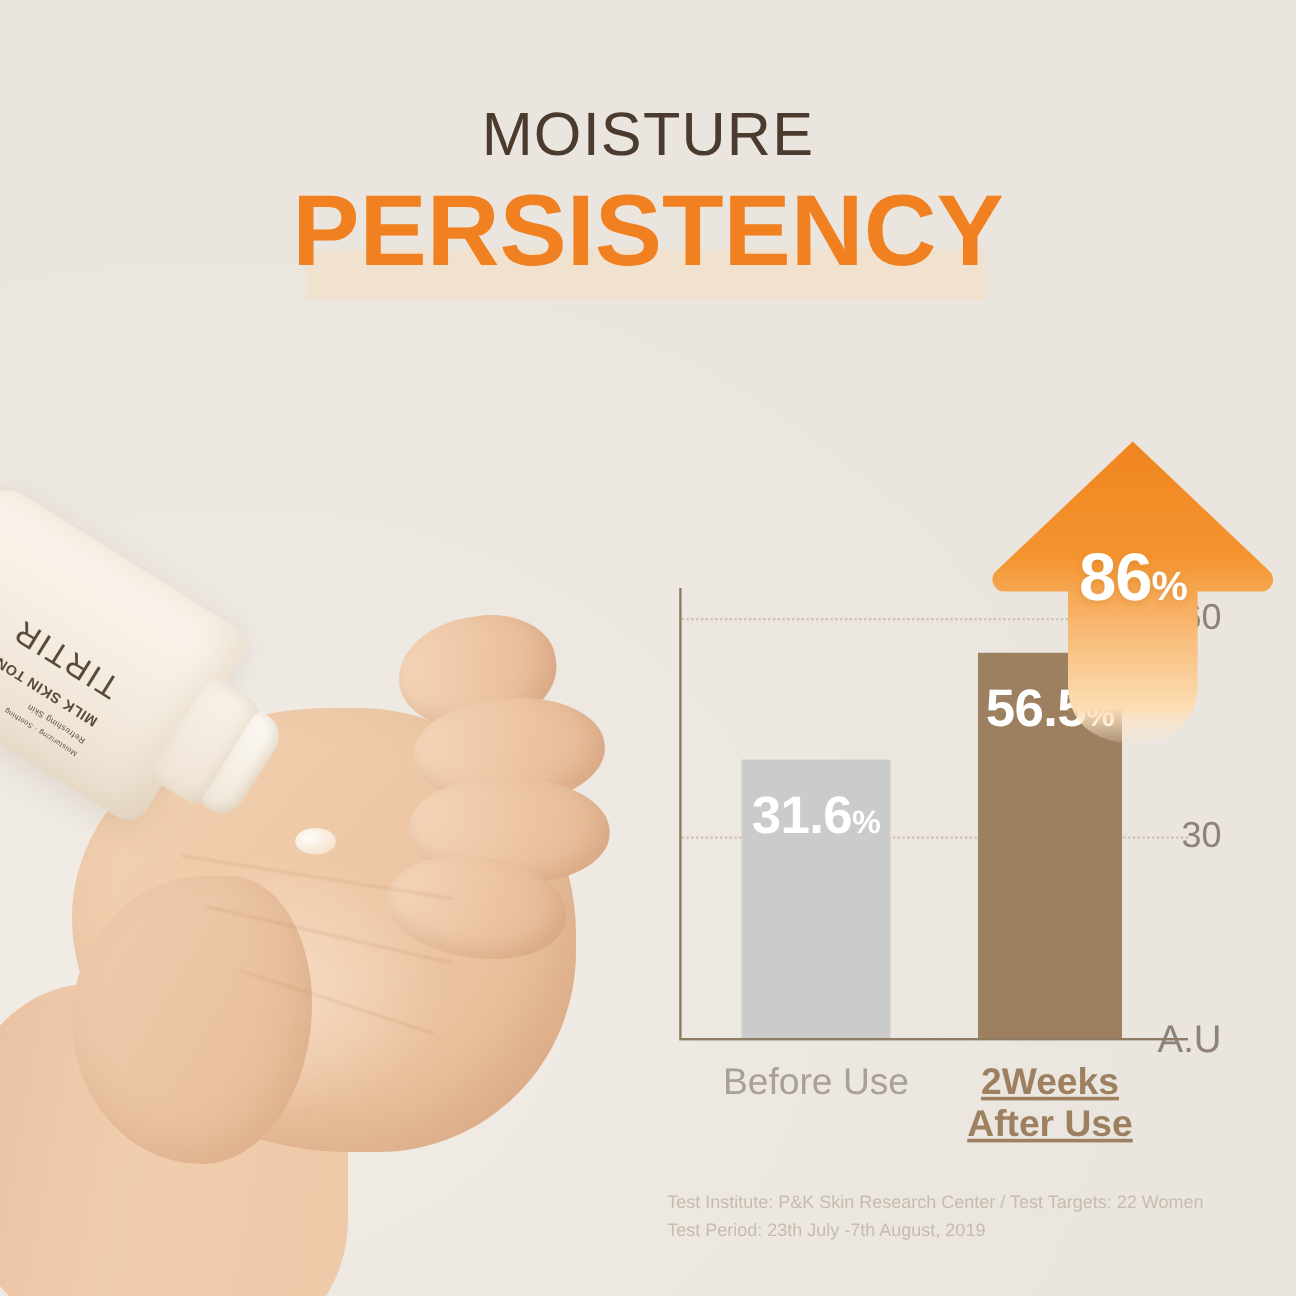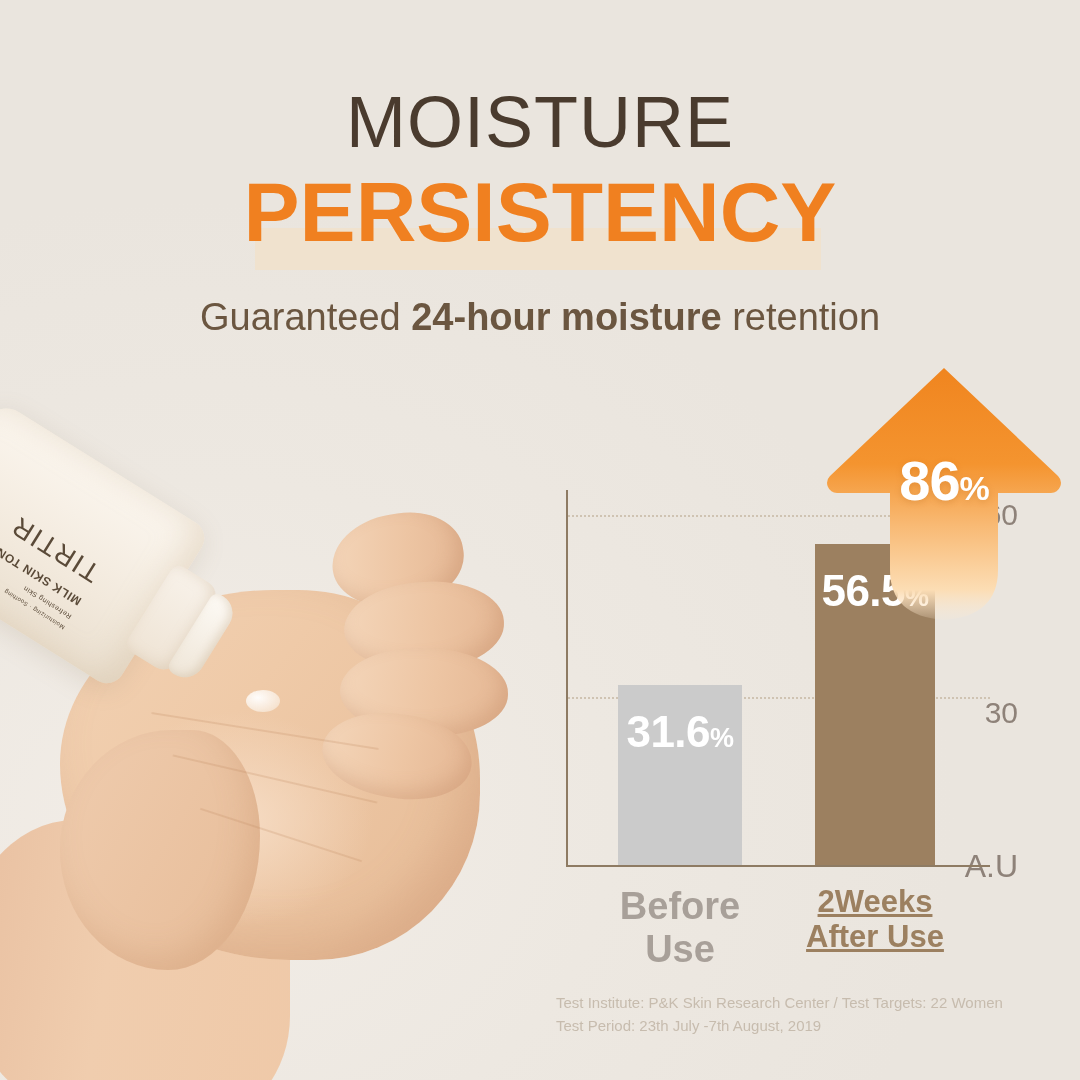--- a/index.html
+++ b/index.html
@@ -189,21 +189,21 @@
 
   
   .headline-wrap {
     position: absolute;
     left: 0;
     top: 88px;
     width: 1080px;
     text-align: center;
   }
   .headline-main {
-    font-size: 72px;
+    font-size: 51px;
     line-height: 0.95;
     font-weight: 400;
     color: #4A3B2E;
     letter-spacing: 1px;
     margin: 0;
   }
   .persistency-row {
     position: relative;
     margin-top: 14px;
     height: 92px;
@@ -287,23 +287,23 @@
     letter-spacing: -0.5px;
   }
   .bar-value .big { font-size: 44px; }
   .bar-value .pct { font-size: 27px; }
   .cat-label {
     position: absolute;
     text-align: center;
     line-height: 1.12;
   }
   .cat-label.before {
-    font-size: 38px;
+    font-size: 31px;
     color: #A8A099;
-    font-weight: 700;
+    font-weight: 400;
   }
   .cat-label.after {
     font-size: 31px;
     color: #9C8060;
     font-weight: 700;
   }
 
   
   .arrow-badge {
     position: absolute;
@@ -369,36 +369,35 @@
       </div>
     </div>
   </div>
 
   <div class="headline-wrap">
     <div class="headline-main">MOISTURE</div>
     <div class="persistency-row">
       <div class="persistency-band"></div>
       <div class="headline-accent">PERSISTENCY</div>
     </div>
-    <div class="subhead"><span>Guaranteed </span><span class="bold">24-hour moisture</span><span> retention</span></div>
   </div>
 
   <div class="chart">
 
     <div class="gridline" style="top:35px;"></div>
     <div class="gridline" style="top:217px;"></div>
 
     <div class="ytick" style="top:18px;">60</div>
-    <div class="ytick" style="top:200px;margin-top:16px;">30</div>
+    <div class="ytick" style="top:200px;">30</div>
     <div class="ytick" style="top:368px; font-size:32px;">A.U</div>
 
     <div class="axis-y"></div>
     <div class="axis-x"></div>
 
-    <div class="bar" style="left: 120px; width: 124px; height: 180px; background: rgb(203, 203, 203);">
+    <div class="bar" style="left: 120px; width: 124px; height: 232px; background: rgb(203, 203, 203);">
       <div class="bar-value" style="top:22px;">
         <span class="big">31.6</span><span class="pct">%</span>
       </div>
     </div>
 
     <div class="bar" style="left: 317px; width: 120px; height: 321px; background: rgb(156, 128, 96);">
       <div class="bar-value" style="top:22px;">
         <span class="big">56.5</span><span class="pct">%</span>
       </div>
     </div>

